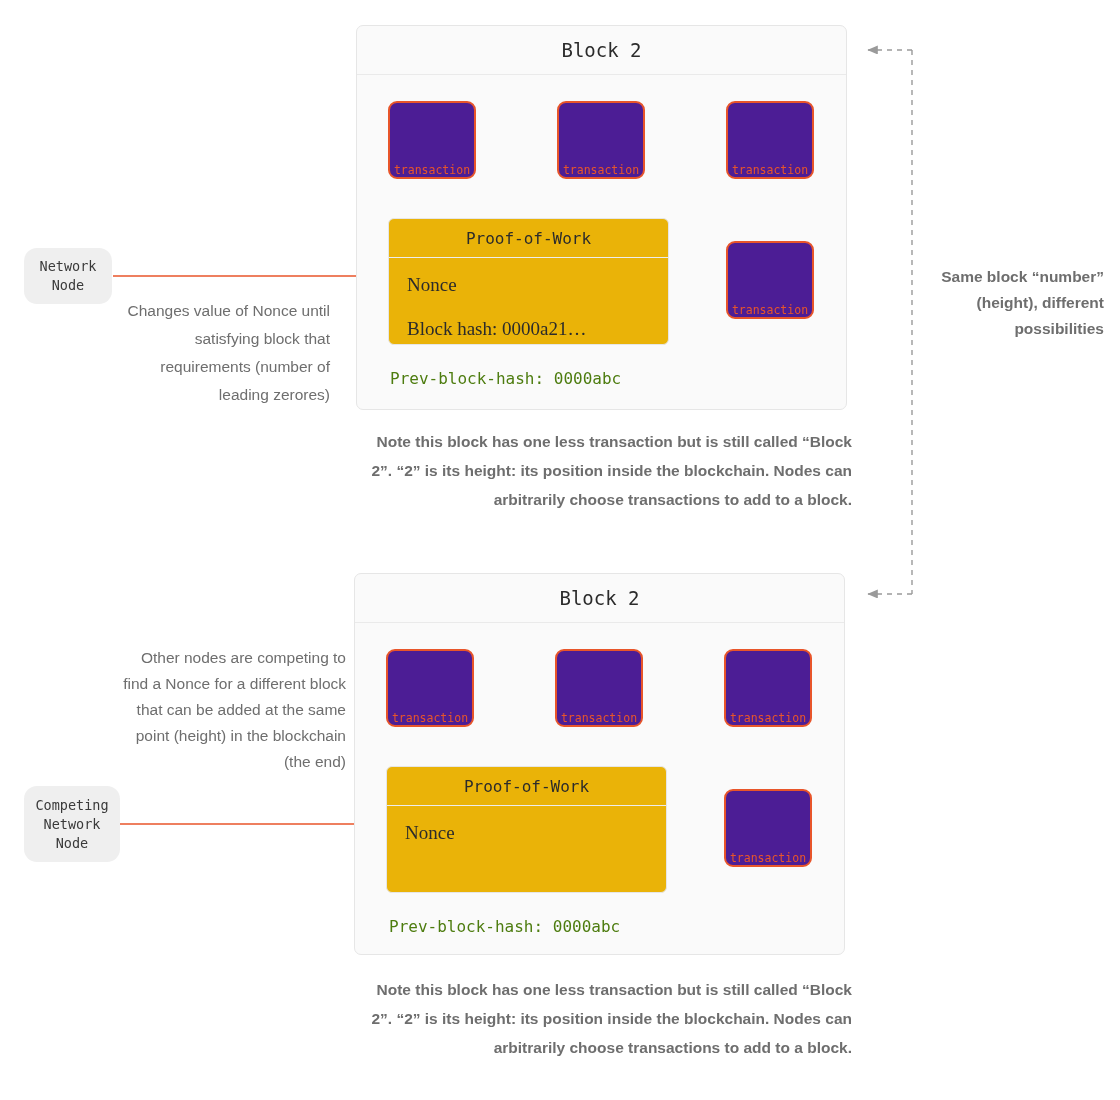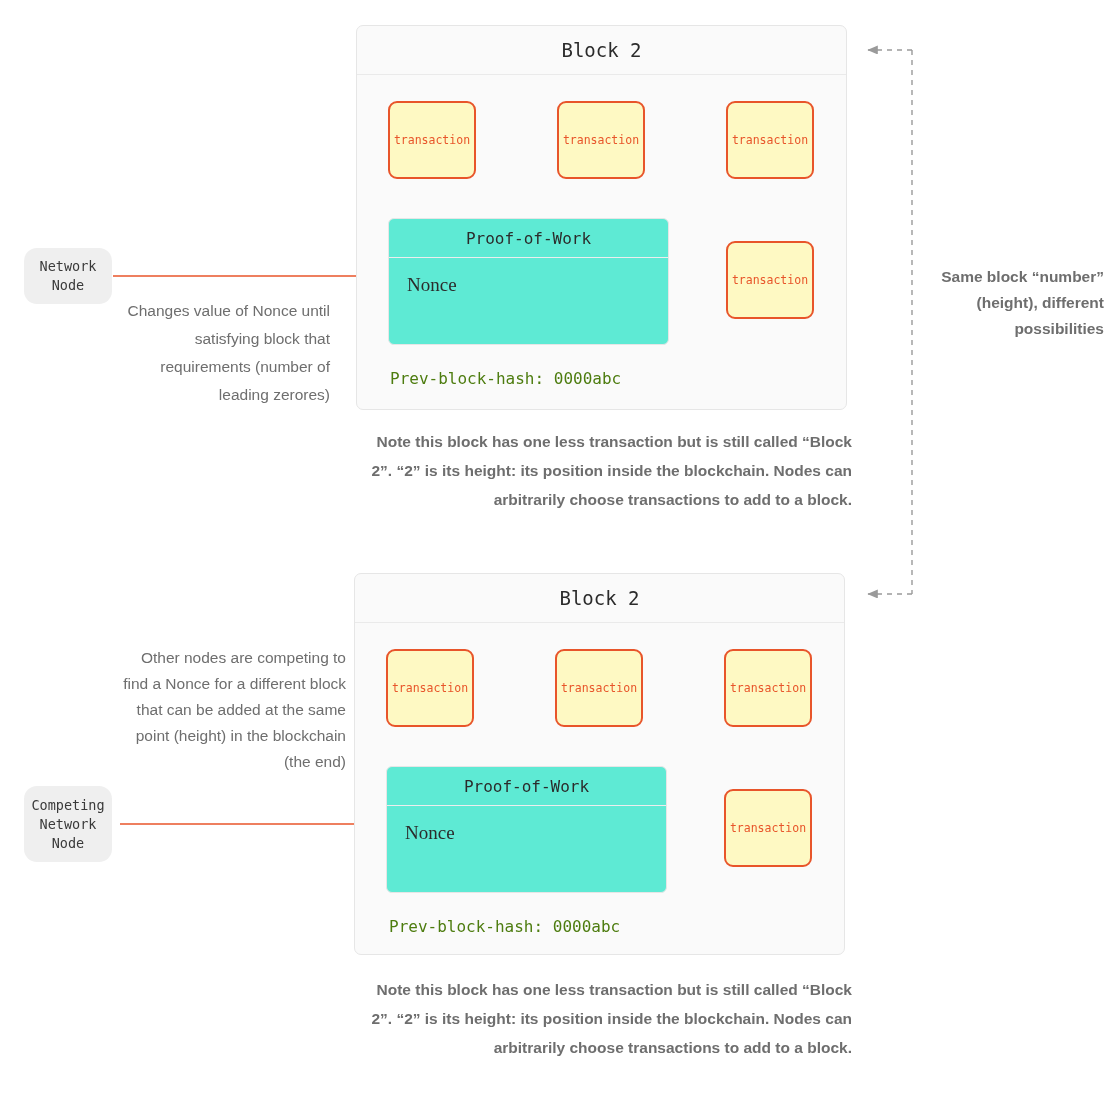--- a/index.html
+++ b/index.html
@@ -27,33 +27,33 @@
   .block-title{
     font-family:"DejaVu Sans Mono","Liberation Mono",monospace;
     font-size:19px;color:#2b2b2b;letter-spacing:0px;
   }
 
   
   .tx{
     position:absolute;
     border:2.5px solid #e8552a;
     border-radius:9px;
-    background:#fef9c3;
-    display:flex;align-items:center;justify-content:center;
+    background:#4c1d95;
+    display:flex;align-items:flex-end;justify-content:center;
     box-sizing:border-box;
   }
   .tx span{
     font-family:"DejaVu Sans Mono","Liberation Mono",monospace;
     font-size:11.5px;color:#e8552a;
   }
 
   
   .pow{
     position:absolute;
-    background:#5eead4;
+    background:#eab308;
     border:1px solid #e6e6e6;
     border-radius:6px;
     box-sizing:border-box;
   }
   .pow-header{
     height:38px;border-bottom:1px solid #ededed;
     display:flex;align-items:center;justify-content:center;
   }
   .pow-title{
     font-family:"DejaVu Sans Mono","Liberation Mono",monospace;
@@ -158,20 +158,21 @@
 </div>
 <div class="tx" style="left:726px;top:241px;width:88px;height:78px;">
   <span>transaction</span>
 </div>
 
 <div class="pow" style="left:388px;top:218px;width:281px;height:127px;">
   <div class="pow-header">
     <div class="pow-title">Proof-of-Work</div>
   </div>
   <div class="pow-row nonce">Nonce</div>
+  <div class="pow-row blockhash">Block hash: 0000a21…</div>
 </div>
 
 <div class="prevhash" style="left:390px;top:369px;">Prev-block-hash: 0000abc</div>
 
 <div class="note note-left" style="left:357px;top:427px;width:495px;">Note this block has one less transaction but is still called “Block 2”. “2” is its height: its position inside the blockchain. Nodes can arbitrarily choose transactions to add to a block.</div>
 
 <div class="block" style="left:354px;top:573px;width:491px;height:382px;">
   <div class="block-header">
     <div class="block-title">Block 2</div>
   </div>
@@ -200,19 +201,19 @@
 <div class="prevhash" style="left:389px;top:917px;">Prev-block-hash: 0000abc</div>
 
 <div class="note note-left" style="left:357px;top:975px;width:495px;">Note this block has one less transaction but is still called “Block 2”. “2” is its height: its position inside the blockchain. Nodes can arbitrarily choose transactions to add to a block.</div>
 
 <div class="node-pill" style="left:24px;top:248px;width:88px;height:56px;">
   <span><span>Network</span><br><span>Node</span></span>
 </div>
 
 <div class="note note-right" style="left:110px;top:297px;width:220px;line-height:28px;">Changes value of Nonce until satisfying block that requirements (number of leading zerores)</div>
 
-<div class="node-pill" style="left:24px;top:786px;width:88px;height:76px;">
+<div class="node-pill" style="left:24px;top:786px;width:96px;height:76px;">
   <span><span>Competing</span><br><span>Network</span><br><span>Node</span></span>
 </div>
 
 <div class="note note-right" style="left:116px;top:645px;width:230px;line-height:26px;">Other nodes are competing to find a Nonce for a different block that can be added at the same point (height) in the blockchain (the end)</div>
 
 <div class="note note-left" style="left:929px;top:264px;width:175px;line-height:26px;">Same block “number” (height), different possibilities</div>
 
 </body></html>

